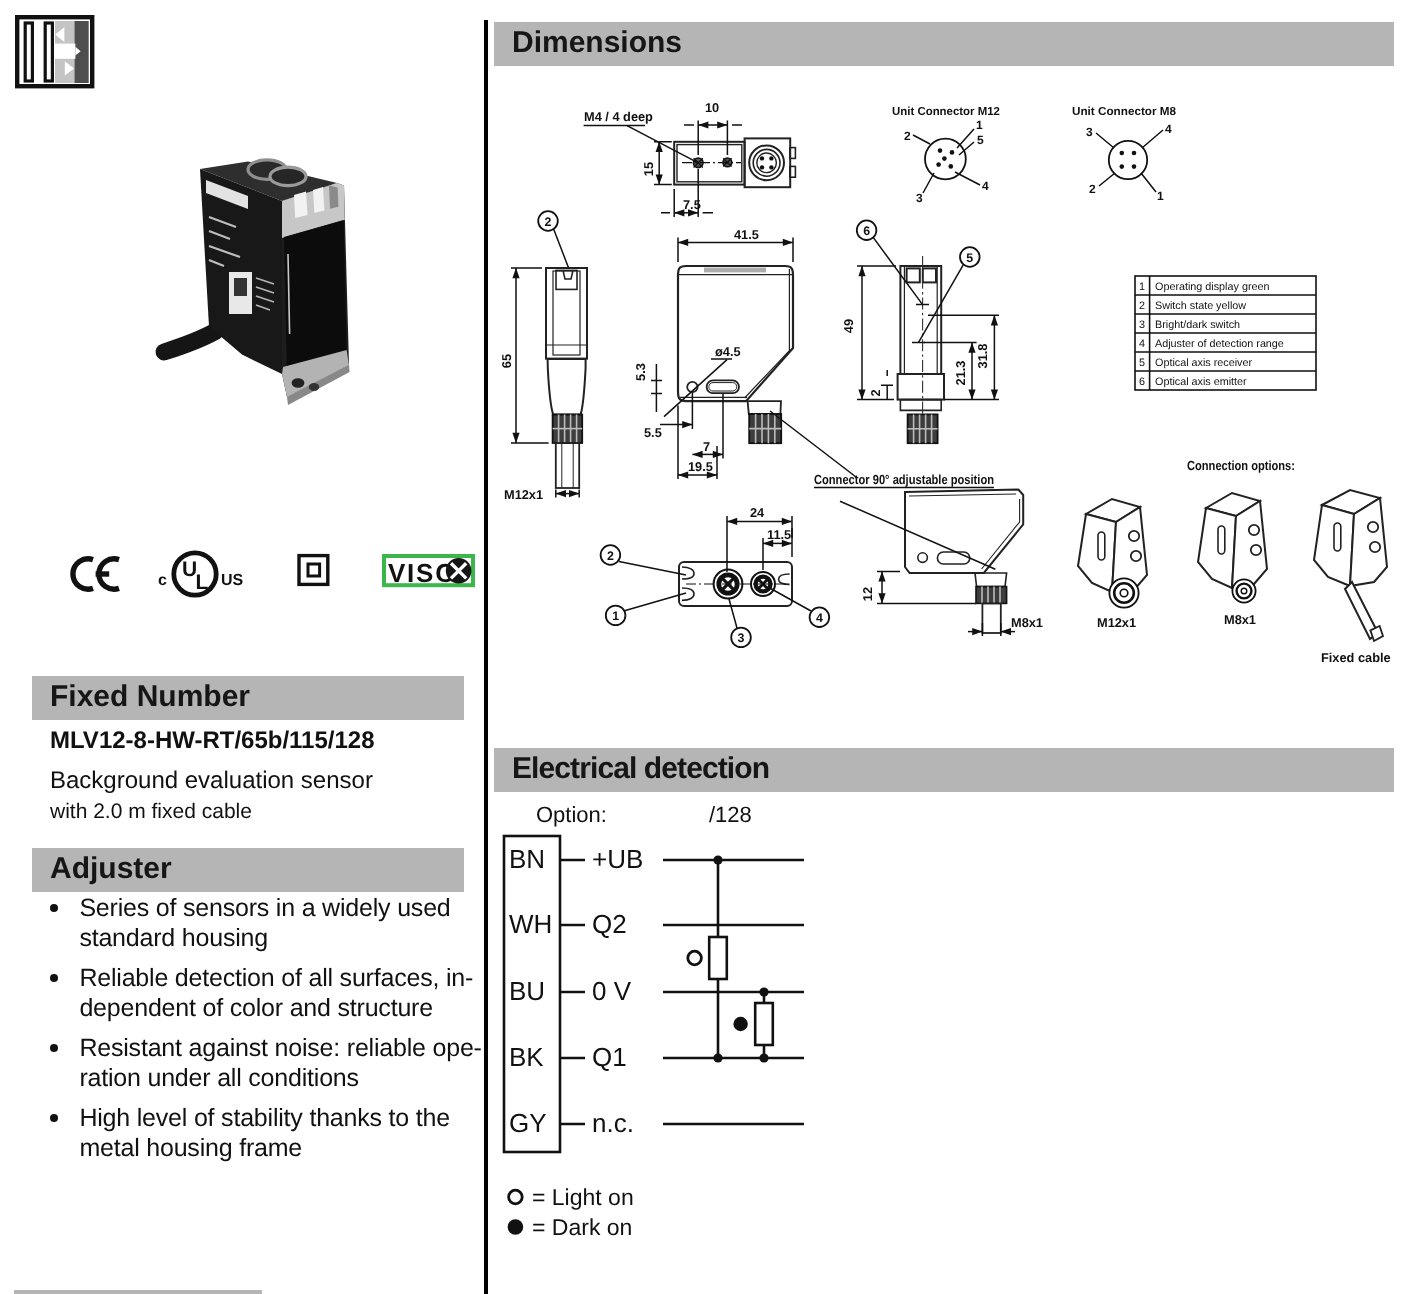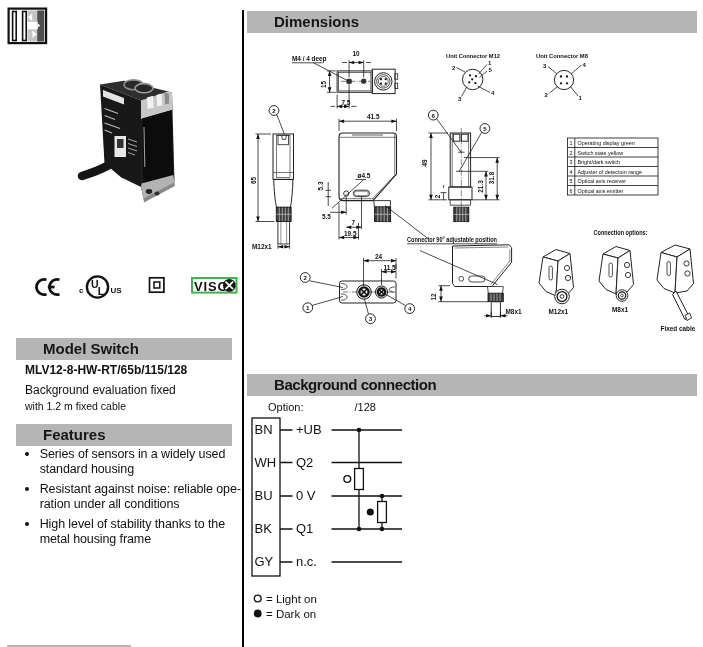--- a/index.html
+++ b/index.html
@@ -1,52 +1,53 @@
 <!DOCTYPE html>
 <html><head>
 <meta charset="utf-8">
 <style>
 html,body{margin:0;padding:0;background:#fff;}
 #page{position:relative;width:703px;height:647px;background:#fff;overflow:hidden;
  font-family:"Liberation Sans",sans-serif;color:#111;}
 .bar{position:absolute;background:#b5b5b5;height:22px;}
-.bar span{display:block;font-weight:bold;font-size:15px;color:#161616;padding:2px 0 0 27px;letter-spacing:0;}
+.bar span{display:block;font-weight:bold;font-size:15px;color:#161616;padding:2px 0 0 9px;letter-spacing:0;}
 .abs{position:absolute;}
 #divider{position:absolute;left:242px;top:10px;width:2px;height:637px;background:#000;}
 .fi{position:relative;padding-left:14.7px;margin-bottom:5px;}
 .dot{position:absolute;left:0;top:5px;width:4px;height:4px;background:#111;border-radius:50%;}
 </style>
 </head>
 <body>
 <div id="page">
 
 <div class="bar" style="left:16px;top:338px;width:216px;">
-      <span>Model Switch</span>
+      <span>Fixed Number</span>
     </div>
 <div class="abs" style="left:25px;top:363px;font-size:12px;font-weight:bold;">MLV12-8-HW-RT/65b/115/128</div>
-<div class="abs" style="left:25px;top:383px;font-size:12px;">Background evaluation fixed</div>
-<div class="abs" style="left:25px;top:400px;font-size:10.5px;">with 1.2 m fixed cable</div>
+<div class="abs" style="left:25px;top:383px;font-size:12px;">Background evaluation sensor</div>
+<div class="abs" style="left:25px;top:400px;font-size:10.5px;">with 2.0 m fixed cable</div>
 
 <div class="bar" style="left:16px;top:424px;width:216px;">
-      <span>Features</span>
+      <span>Adjuster</span>
     </div>
 <div class="abs" style="left:25px;top:447px;width:240px;font-size:12.5px;line-height:15px;letter-spacing:-0.1px;white-space:nowrap;">
 <div class="fi"><span class="dot"></span>Series of sensors in a widely used<br>standard housing</div>
+<div class="fi"><span class="dot"></span>Reliable detection of all surfaces, in-<br>dependent of color and structure</div>
 <div class="fi"><span class="dot"></span>Resistant against noise: reliable ope-<br>ration under all conditions</div>
 <div class="fi"><span class="dot"></span>High level of stability thanks to the<br>metal housing frame</div>
 </div>
 
 <div id="divider"></div>
 <div class="abs" style="left:7px;top:645px;width:124px;height:2px;background:#b5b5b5;"></div>
 
 <div class="bar" style="left:247px;top:11px;width:450px;">
       <span>Dimensions</span>
     </div>
 <div class="bar" style="left:247px;top:374px;width:450px;">
-      <span style="letter-spacing:-0.45px;">Background connection</span>
+      <span style="letter-spacing:-0.45px;">Electrical detection</span>
     </div>
 
 <svg class="abs" style="left:0;top:0;" width="703" height="647" viewBox="0 0 703 647" fill="none" stroke="none" font-family="Liberation Sans, sans-serif">
 <defs>
 <marker id="ar" markerWidth="7" markerHeight="5" refX="5.4" refY="2.1" orient="auto" markerUnits="userSpaceOnUse">
 <path d="M0.3,0.3 L5.5,2.1 L0.3,3.9 Z" fill="#111" stroke="none"></path>
 </marker>
 <marker id="arr" markerWidth="7" markerHeight="5" refX="0.4" refY="2.1" orient="auto" markerUnits="userSpaceOnUse">
 <path d="M5.5,0.3 L0.3,2.1 L5.5,3.9 Z" fill="#111" stroke="none"></path>
 </marker>

